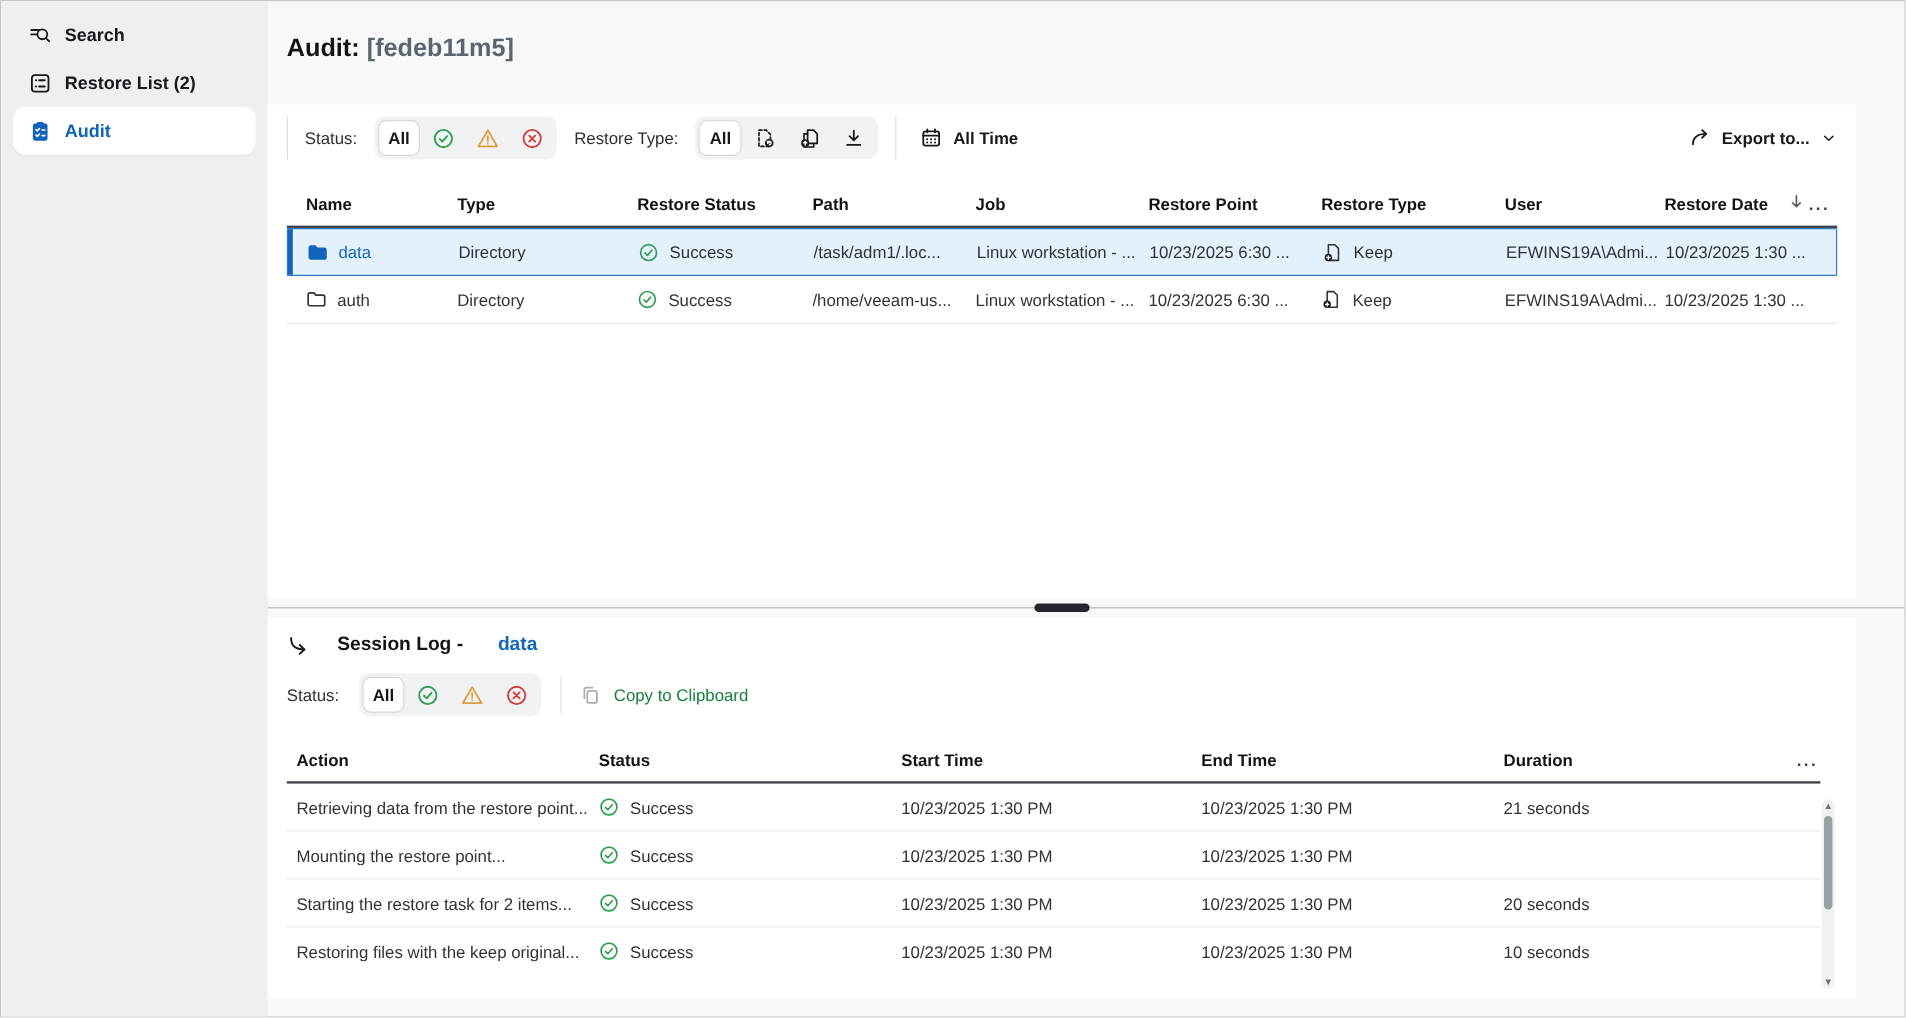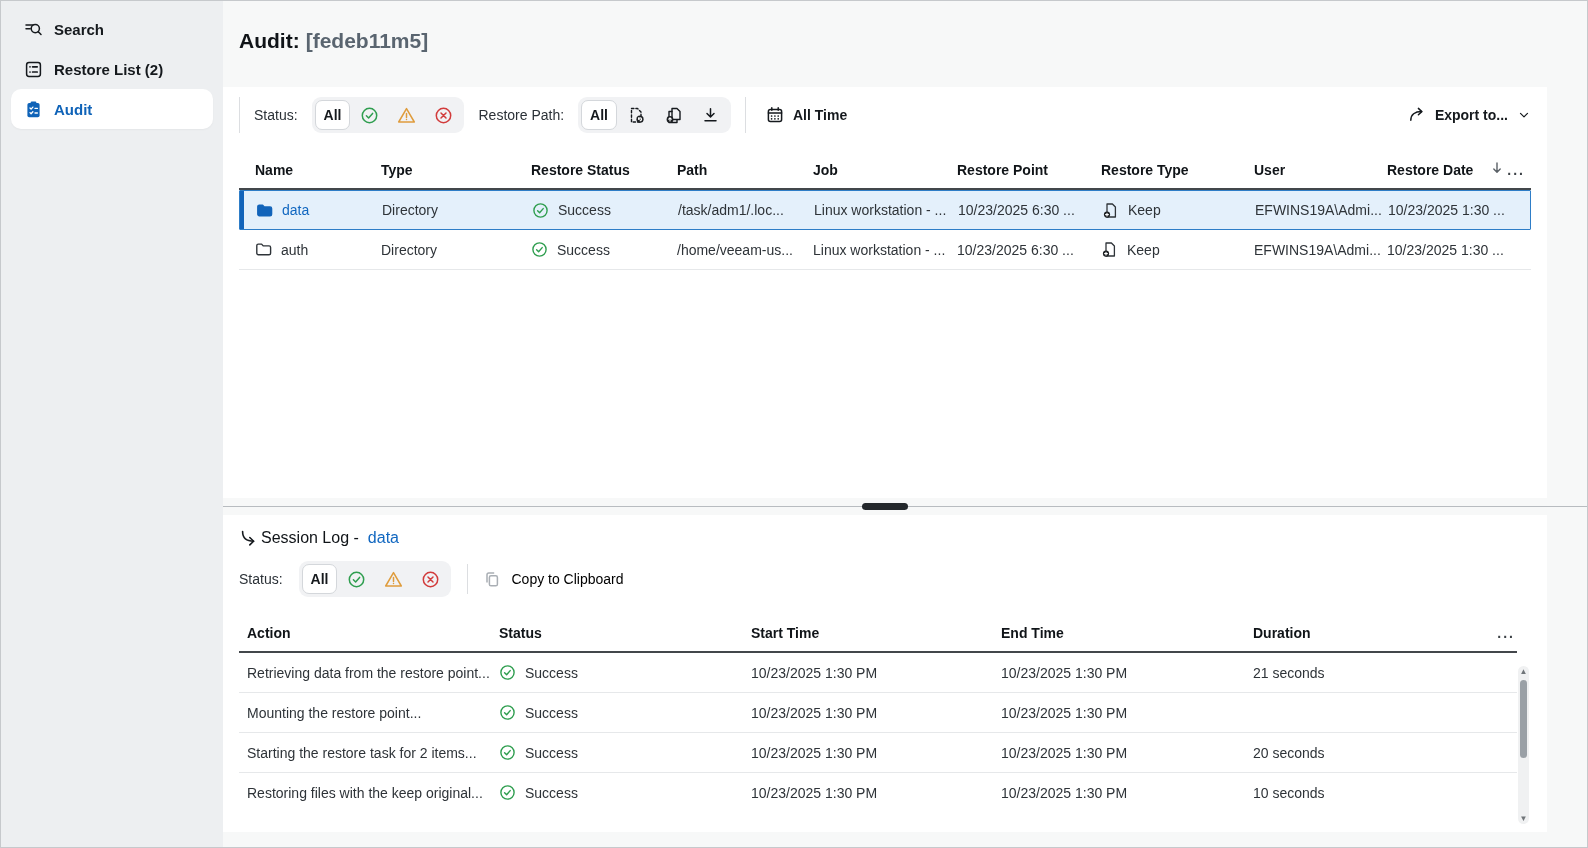--- a/index.html
+++ b/index.html
@@ -60,25 +60,25 @@
   .trow.selected .folder-icon svg path { fill:#1264ba; stroke:#1264ba; }
   .more-dots { font-weight:700; letter-spacing:2px; color:#3c4146; font-size:14px; }
   .sort-ic { margin-left:8px; }
   .sort-ic svg { width:14px; height:14px; stroke:#5a6066; fill:none; stroke-width:1.4; stroke-linecap:round; stroke-linejoin:round; }
 
   
   .splitter { position:absolute; left:0; right:0; top:505px; height:1px; background:#b8bcc0; }
   .splitter .handle { position:absolute; left:639px; top:-3px; width:46px; height:7px; border-radius:4px; background:#24282c; cursor:row-resize; }
 
   
-  .slog-title { display:flex; align-items:center; gap:4px; padding:14px 16px 0 16px; font-size:16px; font-weight:400; color:#101418; }
+  .slog-title { display:flex; align-items:center; gap:24px; padding:14px 16px 0 16px; font-size:16px; font-weight:700; color:#101418; }
   .slog-title svg { width:18px; height:18px; stroke:#15191d; fill:none; stroke-width:1.6; stroke-linecap:round; stroke-linejoin:round; }
   .slog-title .item { color:#1167c0; margin-left:5px; }
   .slog-toolbar { display:flex; align-items:center; gap:16px; padding:14px 16px 0 16px; }
-  .copy-btn { display:flex; align-items:center; gap:10px; font-size:14px; color:#000000; cursor:default; }
+  .copy-btn { display:flex; align-items:center; gap:10px; font-size:14px; color:#15803d; cursor:default; }
   .copy-btn svg { width:17px; height:17px; stroke:#a9aeb4; fill:none; stroke-width:1.5; stroke-linejoin:round; }
   .shead { display:flex; align-items:center; height:38px; margin:18px 30px 0 16px; border-bottom:2px solid #43474b;
            font-size:14px; font-weight:700; color:#101418; white-space:nowrap; }
   .slog-rows { margin:0 30px 0 16px; height:158px; overflow:hidden; }
   .srow { display:flex; align-items:center; height:40px; border-bottom:1px solid #e6e8ea; font-size:14px; color:#2e3338; white-space:nowrap; }
   .sc-action{width:260px; padding-left:8px;} .sc-status{width:252px;} .sc-start{width:250px;} .sc-end{width:252px;}
   .sc-dur{flex:1;} .sc-more{width:40px; justify-content:flex-end; padding-right:2px;}
   .scrollbar { position:absolute; right:18px; top:151px; width:11px; height:158px; background:#f0f1f2; border-radius:6px;
                display:flex; flex-direction:column; align-items:center; }
   .sb-arrow { font-size:8px; color:#707579; line-height:11px; height:11px; cursor:pointer; }
@@ -149,21 +149,21 @@
                 <path d="M9.5 7.4v4M9.5 13.6v.02"></path>
               </svg>
           </div>
           <div class="seg-btn">
             <svg viewBox="0 0 19 19" fill="none" stroke="#d23b3b" stroke-width="1.5" stroke-linecap="round" stroke-linejoin="round">
                 <circle cx="9.5" cy="9.5" r="7.2"></circle>
                 <path d="M7 7l5 5M12 7l-5 5"></path>
               </svg>
           </div>
         </div>
-        <span class="flabel">Restore Path:</span>
+        <span class="flabel">Restore Type:</span>
         <div class="seg">
           <div class="seg-btn sel">All</div>
           <div class="seg-btn">
             <svg viewBox="0 0 19 19" fill="none" stroke="#15191d" stroke-width="1.4" stroke-linecap="round" stroke-linejoin="round">
                 <path d="M4.5 2.5h6l3.5 3.5v10h-9.5z" stroke-dasharray="2.4 2"></path>
                 <circle cx="13" cy="13.2" r="3.6" fill="#1c1f22" stroke="none"></circle>
                 <path d="M11.6 13.2a1.5 1.5 0 1 1 1.5 1.5" stroke="#fff" stroke-width="1.1"></path>
                 <path d="M11.5 11.7l.2 1.6 1.5-.4" stroke="#fff" stroke-width="1.1"></path>
               </svg>
           </div>

